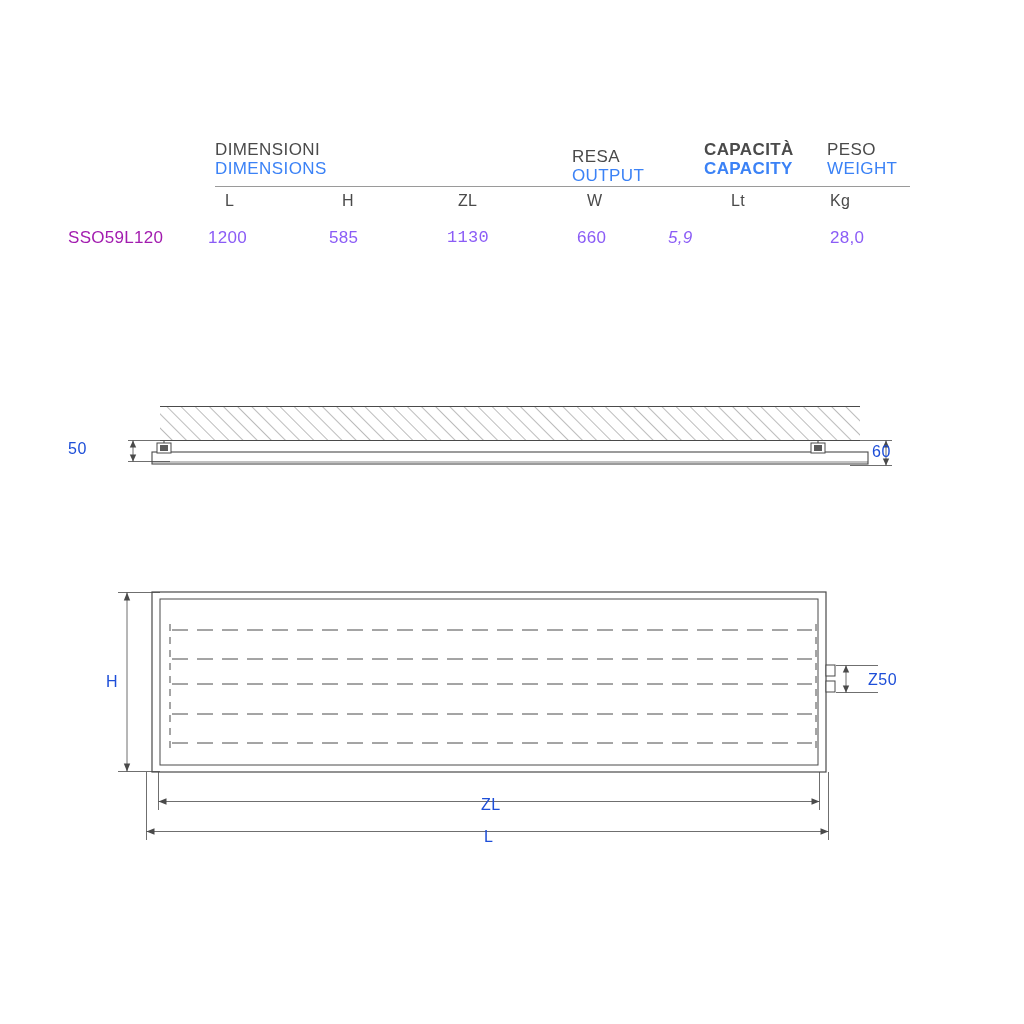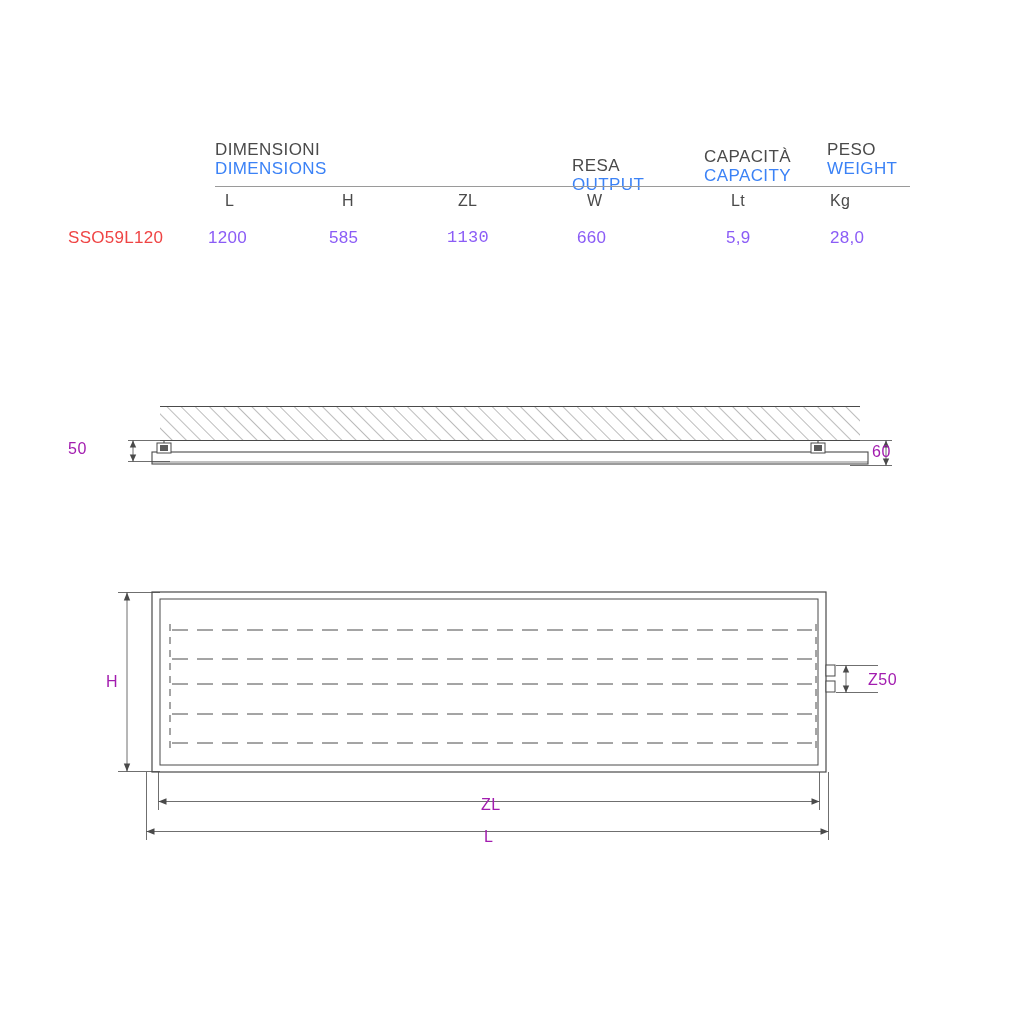--- a/index.html
+++ b/index.html
@@ -67,58 +67,58 @@
     top: 88px;
     font-size: 17px;
     color: #8b5cf6;
     letter-spacing: 0.3px;
   }
   .model-code {
     position: absolute;
     left: 8px;
     top: 88px;
     font-size: 17px;
-    color: #ef4444;
+    color: #a21caf;
     letter-spacing: 0.3px;
     white-space: nowrap;
   }
 
   
   .drawing {
     position: absolute;
     left: 0;
     top: 0;
     width: 1024px;
     height: 1024px;
     pointer-events: none;
   }
   .dim-label {
     position: absolute;
     font-size: 16px;
-    color: #a21caf;
+    color: #1d4ed8;
     letter-spacing: 0.5px;
   }
 </style>
 </head>
 <body>
 
 <div class="page">
 
   <div class="spec-table">
 
     <div class="spec-head">
       <div class="group" style="left:155px; top:0;">
         <div class="g1">DIMENSIONI</div>
         <div class="g2">DIMENSIONS</div>
       </div>
-      <div class="group" style="left:512px; top:16px;">
+      <div class="group" style="left:512px; top:7px;">
         <div class="g1">RESA</div>
         <div class="g2">OUTPUT</div>
       </div>
-      <div class="group" style="left:644px; top:7px;">
+      <div class="group" style="left:644px; top:0;font-weight:bold;">
         <div class="g1">CAPACITÀ</div>
         <div class="g2">CAPACITY</div>
       </div>
       <div class="group" style="left:767px; top:0;">
         <div class="g1">PESO</div>
         <div class="g2">WEIGHT</div>
       </div>
     </div>
 
     <div class="hr"></div>
@@ -128,21 +128,21 @@
     <div class="unit-row" style="left:398px;">ZL</div>
     <div class="unit-row" style="left:527px;">W</div>
     <div class="unit-row" style="left:650px;margin-left:21px;">Lt</div>
     <div class="unit-row" style="left:770px;">Kg</div>
 
     <div class="model-code">SSO59L120</div>
     <div class="value-row" style="left:148px;">1200</div>
     <div class="value-row" style="left:269px;">585</div>
     <div class="value-row" style="left:387px;font-family:Liberation Mono, monospace;">1130</div>
     <div class="value-row" style="left:517px;">660</div>
-    <div class="value-row" style="left:666px;">5,9</div>
+    <div class="value-row" style="left:608px;font-style:italic;">5,9</div>
     <div class="value-row" style="left:770px;">28,0</div>
   </div>
 
   <svg class="drawing" viewBox="0 0 1024 1024" width="1024" height="1024">
     <defs>
       <pattern id="hatch" width="10" height="10" patternTransform="rotate(-45)" patternUnits="userSpaceOnUse">
         <line x1="0" y1="0" x2="0" y2="10" stroke="#6a6a6a" stroke-width="0.9"></line>
       </pattern>
     </defs>
 

